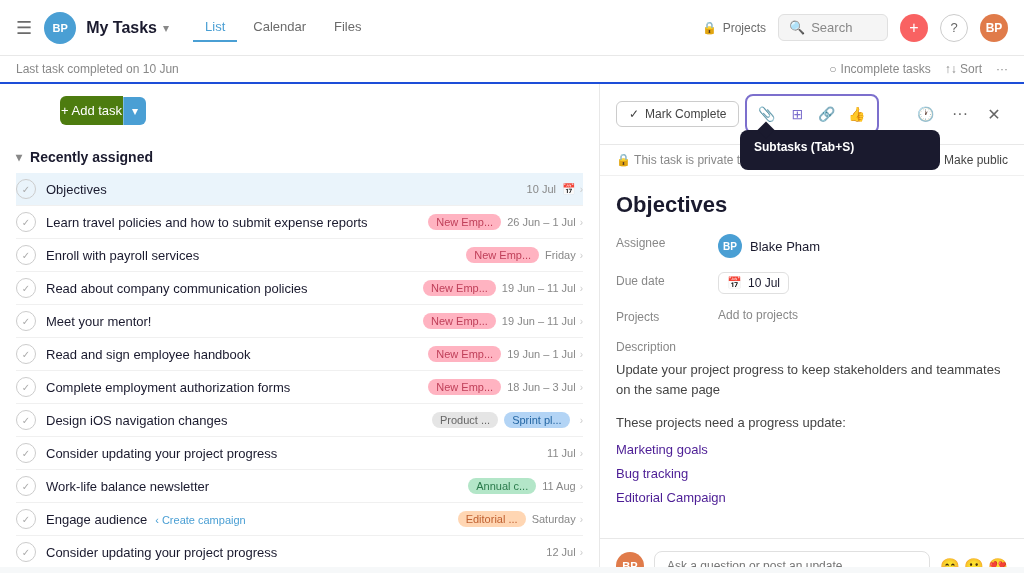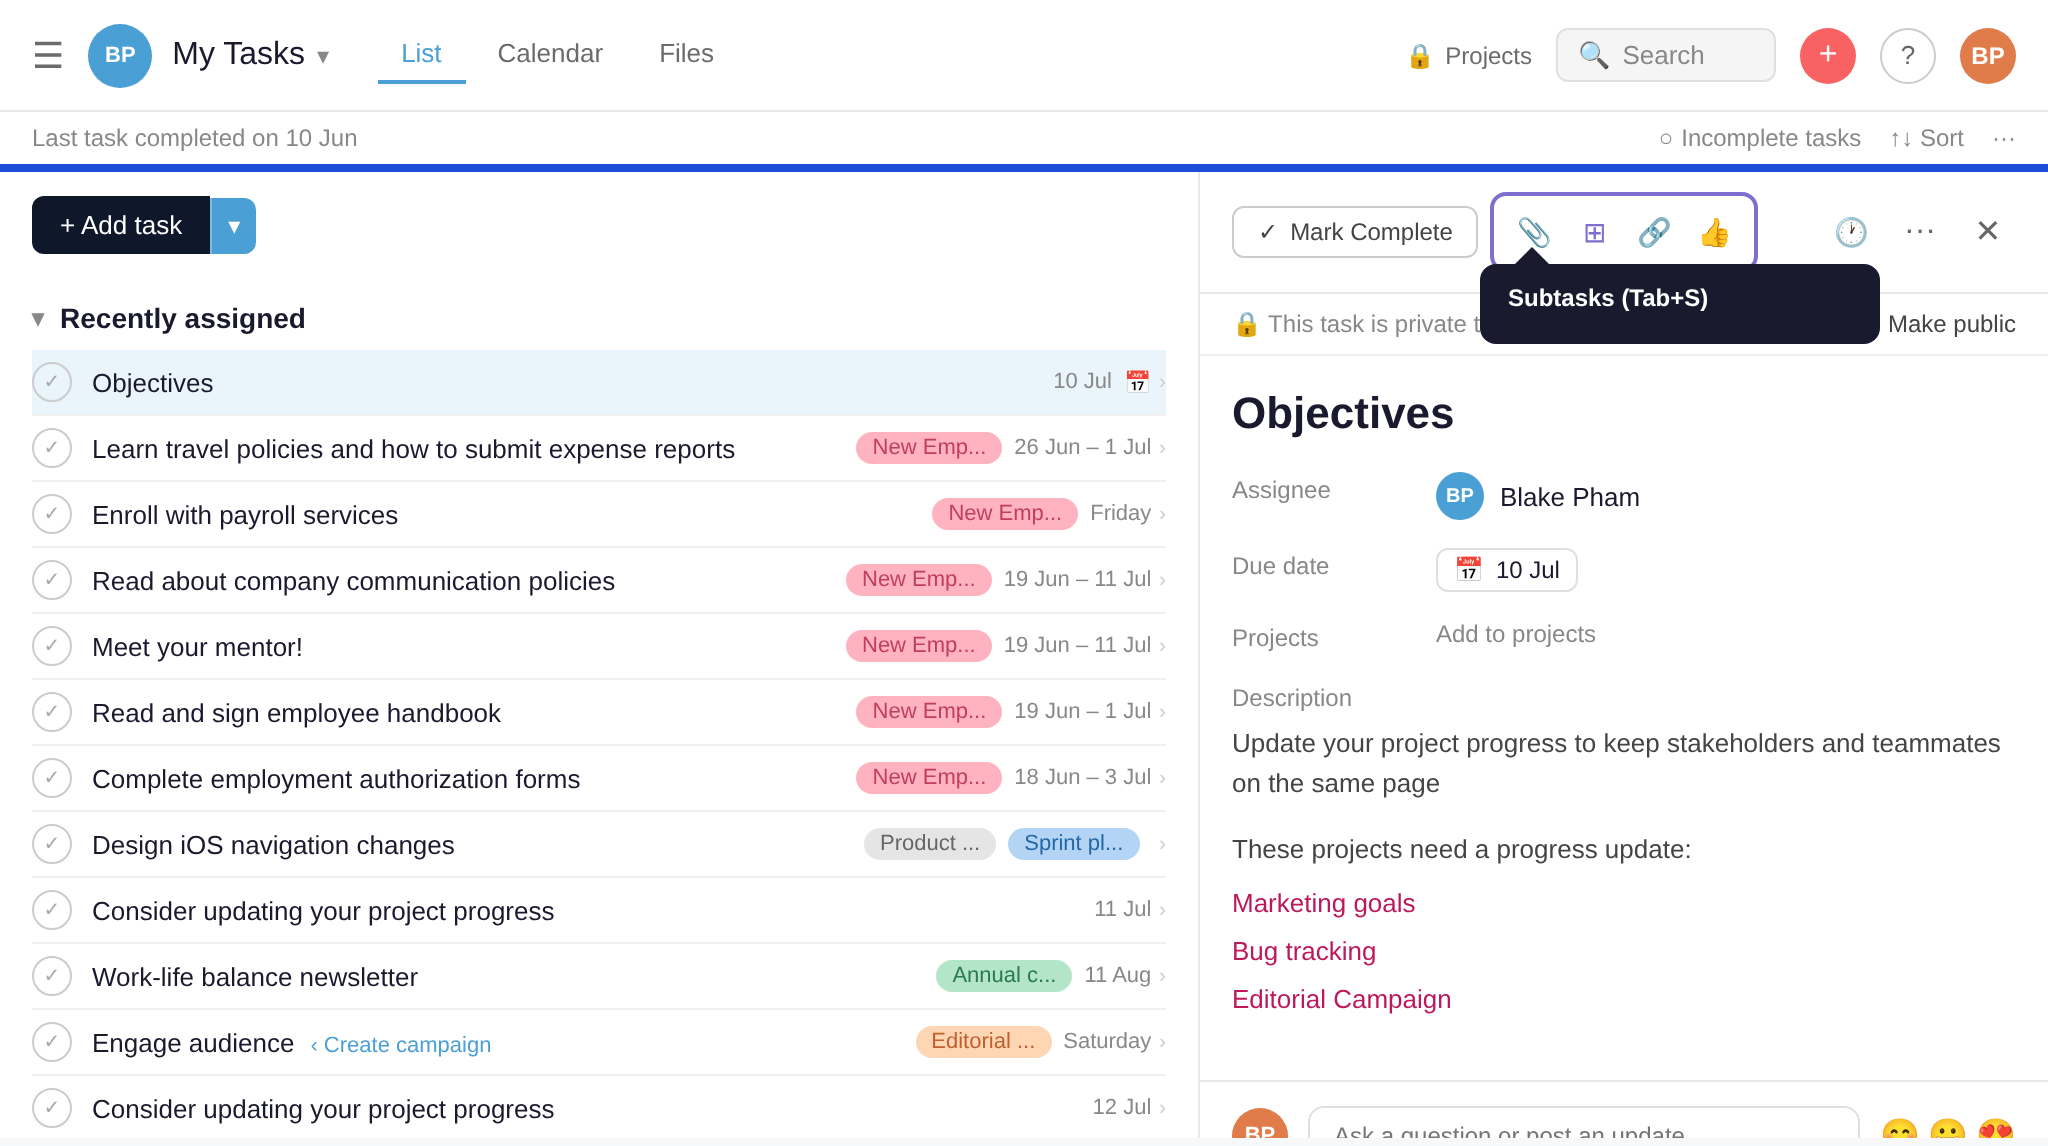--- a/index.html
+++ b/index.html
@@ -3,45 +3,45 @@
   <meta charset="utf-8">
   <style>
     * { box-sizing: border-box; margin: 0; padding: 0; }
     body { font-family: -apple-system, BlinkMacSystemFont, 'Segoe UI', sans-serif; font-size: 13px; background: #f6f8f9; color: #1a1a2e; overflow: hidden; }
 
     
     .top-nav { display: flex; align-items: center; background: #fff; border-bottom: 1px solid #e8e8e8; padding: 0 16px; height: 56px; }
     .nav-hamburger { font-size: 18px; color: #6b6b6b; margin-right: 12px; cursor: pointer; }
     .nav-avatar { width: 32px; height: 32px; border-radius: 50%; background: #4a9fd4; display: flex; align-items: center; justify-content: center; color: white; font-size: 13px; font-weight: bold; margin-right: 10px; overflow: hidden; }
     .nav-title-area { display: flex; align-items: center; gap: 6px; }
-    .nav-title { font-weight: 400; font-size: 16px; }
+    .nav-title { font-weight: 700; font-size: 16px; }
     .nav-chevron { color: #888; font-size: 12px; }
     .nav-tabs { display: flex; margin-left: 24px; gap: 4px; }
     .nav-tab { padding: 6px 12px; font-size: 13px; color: #6b6b6b; cursor: pointer; border-bottom: 2px solid transparent; }
     .nav-tab.active { color: #4a9fd4; border-bottom: 2px solid #4a9fd4; font-weight: 500; }
     .nav-right { margin-left: auto; display: flex; align-items: center; gap: 12px; }
     .nav-private { display: flex; align-items: center; gap: 5px; font-size: 12px; color: #6b6b6b; }
     .nav-search { display: flex; align-items: center; background: #f5f5f5; border: 1px solid #e0e0e0; border-radius: 6px; padding: 5px 10px; gap: 6px; font-size: 13px; color: #888; width: 110px; }
     .nav-btn-plus { width: 28px; height: 28px; border-radius: 50%; background: #f96262; display: flex; align-items: center; justify-content: center; color: white; font-size: 16px; cursor: pointer; }
     .nav-btn-help { width: 28px; height: 28px; border-radius: 50%; border: 1px solid #ccc; display: flex; align-items: center; justify-content: center; color: #666; font-size: 13px; cursor: pointer; }
     .nav-user-avatar { width: 28px; height: 28px; border-radius: 50%; background: #e07b4a; display: flex; align-items: center; justify-content: center; color: white; font-size: 12px; font-weight: bold; }
 
     
-    .sub-nav { display: flex; align-items: center; justify-content: space-between; padding: 6px 16px; background: #fff; border-bottom: 4px solid #1d4ed8; font-size: 12px; color: #888; }
+    .sub-nav { display: flex; align-items: center; justify-content: space-between; padding: 6px 16px; background: #fff; border-bottom: 2px solid #1d4ed8; font-size: 12px; color: #888; }
     .sub-nav-right { display: flex; align-items: center; gap: 14px; }
     .sub-nav-item { display: flex; align-items: center; gap: 4px; cursor: pointer; }
 
     
     .main-layout { display: flex; height: calc(573px - 56px - 34px); }
 
     
     .left-panel { width: 600px; background: #fff; border-right: 1px solid #e8e8e8; overflow-y: auto; flex-shrink: 0; }
     .left-panel-inner { padding: 12px 16px; }
     .add-task-bar { display: flex; align-items: center; gap: 0; margin-bottom: 16px; }
-    .add-task-btn { display: flex; align-items: center; gap: 6px; background: #0f172a; color: white; border: none; border-radius: 6px 0 0 6px; padding: 7px 14px; font-size: 13px; font-weight: 500; cursor: pointer; }
+    .add-task-btn { display: flex; align-items: center; gap: 6px; background: #4d7c0f; color: white; border: none; border-radius: 6px 0 0 6px; padding: 7px 1px; font-size: 13px; font-weight: 500; cursor: pointer; margin-left: 44px; }
     .add-task-dropdown { background: #4a9fd4; color: white; border: none; border-left: 1px solid rgba(255,255,255,0.3); border-radius: 0 6px 6px 0; padding: 7px 8px; cursor: pointer; font-size: 12px; }
 
     
     .section-header { display: flex; align-items: center; gap: 8px; padding: 8px 0; font-weight: 700; font-size: 14px; cursor: pointer; }
     .section-toggle { color: #888; font-size: 12px; }
 
     
     .task-row { display: flex; align-items: center; padding: 6px 0; border-bottom: 1px solid #f0f0f0; cursor: pointer; position: relative; }
     .task-row.selected { background: #eaf4fb; }
     .task-check { width: 20px; height: 20px; border-radius: 50%; border: 1.5px solid #ccc; display: flex; align-items: center; justify-content: center; margin-right: 10px; flex-shrink: 0; color: #aaa; font-size: 10px; }
@@ -80,21 +80,21 @@
     .task-detail { padding: 16px; flex: 1; }
     .task-detail-title { font-size: 22px; font-weight: 700; margin-bottom: 16px; }
     .task-detail-row { display: flex; align-items: flex-start; margin-bottom: 14px; gap: 12px; }
     .task-detail-label { width: 90px; font-size: 12px; color: #888; flex-shrink: 0; padding-top: 2px; }
     .task-detail-value { font-size: 13px; color: #1a1a2e; display: flex; align-items: center; gap: 8px; }
     .assignee-avatar { width: 24px; height: 24px; border-radius: 50%; background: #4a9fd4; display: flex; align-items: center; justify-content: center; color: white; font-size: 10px; font-weight: bold; }
     .due-date-val { display: flex; align-items: center; gap: 6px; border: 1px solid #e0e0e0; border-radius: 6px; padding: 3px 8px; font-size: 12px; }
     .add-projects { font-size: 12px; color: #888; cursor: pointer; }
     .description-text { font-size: 13px; color: #444; line-height: 1.5; }
     .desc-projects-title { font-size: 13px; color: #444; margin-top: 10px; margin-bottom: 6px; }
-    .desc-link { color: #be185d; cursor: pointer; font-size: 13px; display: block; margin-bottom: 3px; }
+    .desc-link { color: #4c1d95; cursor: pointer; font-size: 13px; display: block; margin-bottom: 3px; }
 
     
     .comment-area { display: flex; align-items: center; gap: 10px; padding: 12px 16px; border-top: 1px solid #e8e8e8; }
     .comment-avatar { width: 28px; height: 28px; border-radius: 50%; background: #e07b4a; display: flex; align-items: center; justify-content: center; color: white; font-size: 11px; font-weight: bold; flex-shrink: 0; }
     .comment-input { flex: 1; border: 1px solid #e0e0e0; border-radius: 8px; padding: 7px 12px; font-size: 12px; color: #888; outline: none; }
     .comment-emojis { display: flex; gap: 4px; color: #888; font-size: 16px; }
   </style>
 </head>
 <body>
 

